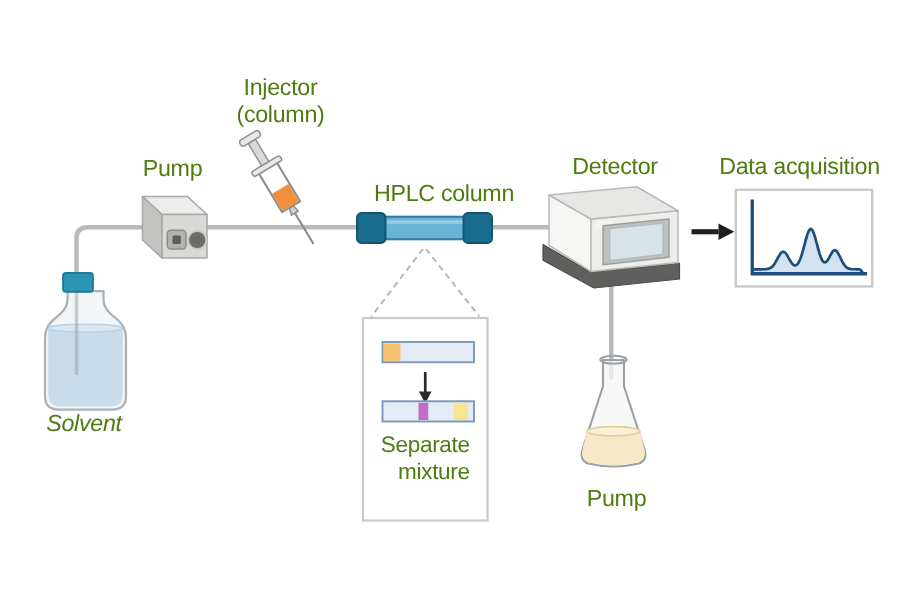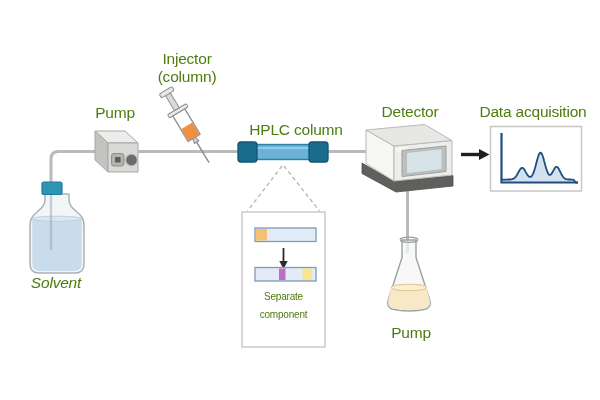--- a/index.html
+++ b/index.html
@@ -6,21 +6,21 @@
   .stage{
     position:relative;width:600px;height:400px;background:#ffffff;overflow:hidden;
     font-family:"Liberation Sans", sans-serif;color:#1d1d1b;
   }
   .stage svg{position:absolute;left:0;top:0;}
   .lbl{
     position:absolute;transform:translateX(-50%);
     font-size:15.5px;line-height:18px;text-align:center;
     letter-spacing:-0.2px;white-space:nowrap;color:#4d7c0f;
   }
-  .lbl.small{font-size:10px;line-height:17.5px;}
+  .lbl.small{font-size:15px;line-height:17.5px;text-align:right;}
   .lbl span{display:block;}
 </style>
 </head>
 <body>
 
 <div class="stage">
 
   <svg width="600" height="400" viewBox="0 0 600 400">
 
     <path d="M51,183 L51,159 Q51,151.5 58.5,151.5 L366,151.5" fill="none" stroke="#b7bbbd" stroke-width="3" stroke-linecap="round"></path>
@@ -134,16 +134,16 @@
   <div class="lbl" style="left:56px;top:274px;font-style:italic;">
     <span>Solvent</span>
   </div>
 
   <div class="lbl" style="left:411px;top:324px;">
     <span>Pump</span>
   </div>
 
   <div class="lbl small" style="left:283.5px;top:288px;">
     <span>Separate</span>
-    <span>component</span>
+    <span>mixture</span>
   </div>
 
 </div>
 
 </body></html>

